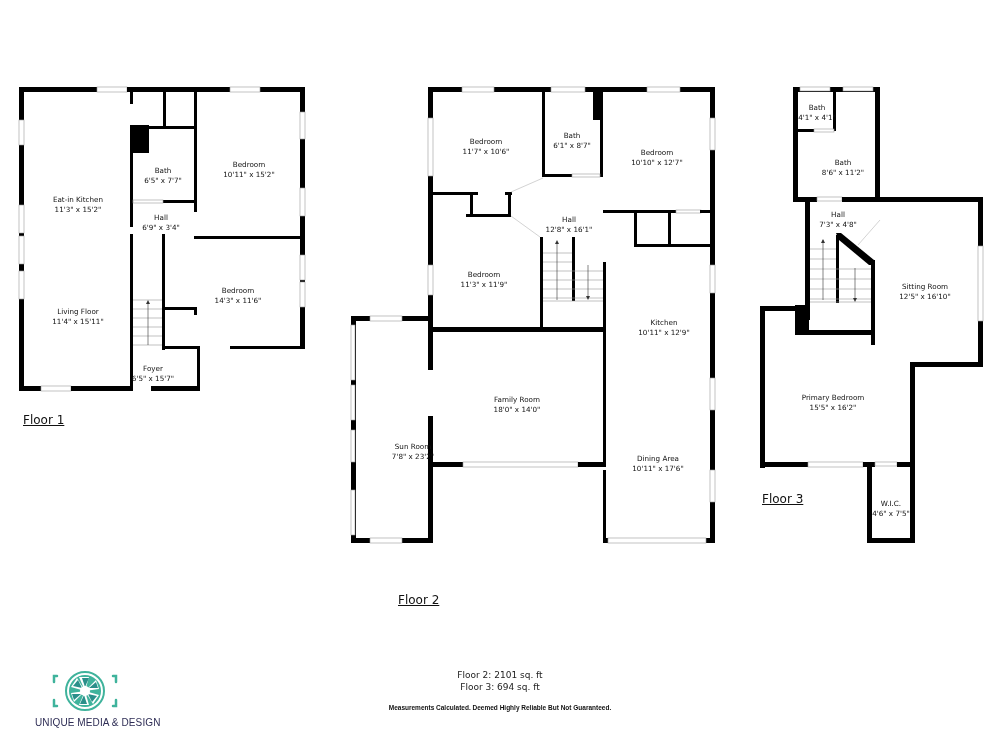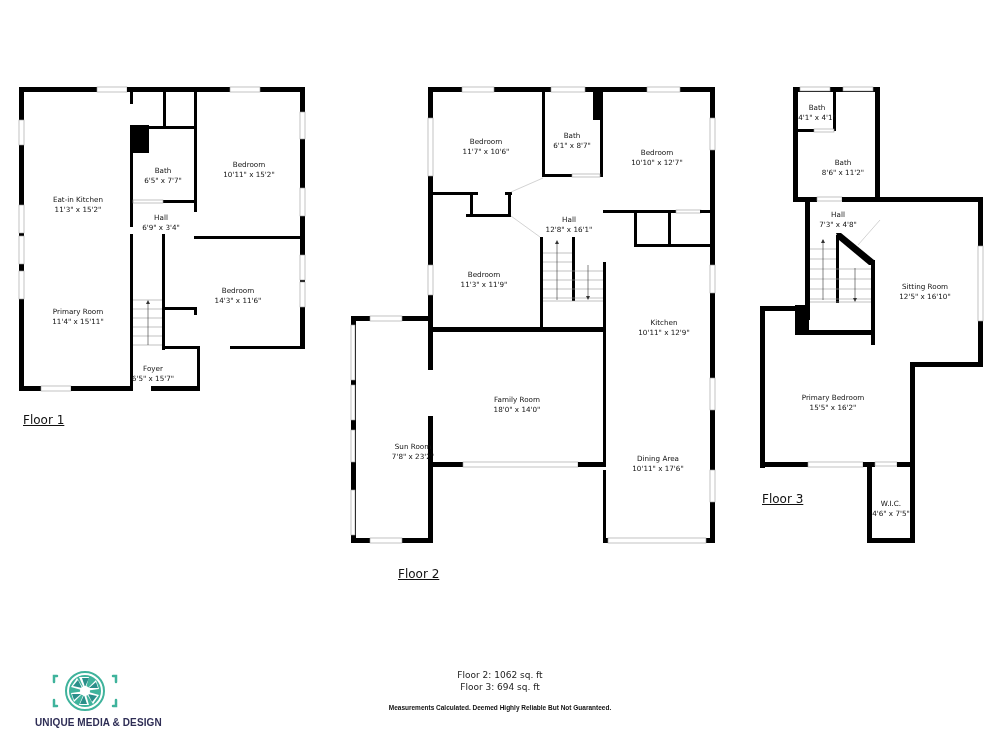--- a/index.html
+++ b/index.html
@@ -4,21 +4,21 @@
 <style>
   html, body { margin: 0; padding: 0; background: #ffffff; }
   body { width: 1000px; height: 750px; position: relative; overflow: hidden; font-family: "DejaVu Sans", sans-serif; color: #111; }
   .plan { position: absolute; left: 0; top: 0; width: 1000px; height: 750px; }
   .room-label { position: absolute; text-align: center; font-size: 7.2px; line-height: 9.5px; color: #111; white-space: nowrap; transform: translateX(-50%); }
   .room-label .name { display: block; }
   .room-label .dim { display: block; }
   .floor-label { position: absolute; font-size: 12px; color: #111; text-decoration: underline; }
   .logo { position: absolute; left: 30px; top: 668px; width: 115px; height: 65px; }
   .logo-icon { position: absolute; left: 19px; top: 0; width: 72px; height: 46px; }
-  .logo-text { position: absolute; left: 5px; top: 49px; font-family: "Liberation Sans", sans-serif; font-weight: bold; font-size: 10px; color: #2e2d55; letter-spacing: 0.1px; white-space: nowrap; }
+  .logo-text { position: absolute; left: 5px; top: 49px; font-family: "Liberation Sans", sans-serif; font-weight: normal; font-size: 10px; color: #2e2d55; letter-spacing: 0.1px; white-space: nowrap; }
   .totals { position: absolute; left: 350px; top: 670px; width: 300px; text-align: center; font-family: "DejaVu Sans", sans-serif; }
   .totals .headline { font-weight: bold; font-size: 9.5px; line-height: 12px; color: #111; }
   .totals .floor-line { font-size: 9px; line-height: 11.5px; color: #222; }
   .totals .disclaimer { font-family: "Liberation Sans", sans-serif; font-weight: bold; font-size: 6.5px; margin-top: 11px; color: #111; }
 </style>
 </head>
 <body>
 
 <svg class="plan" viewBox="0 0 1000 750" xmlns="http://www.w3.org/2000/svg">
   <defs>
@@ -241,21 +241,21 @@
 </div>
 <div class="room-label" style="left:161px; top:213px;">
   <span class="name">Hall</span>
   <span class="dim">6'9" x 3'4"</span>
 </div>
 <div class="room-label" style="left:238px; top:286px;">
   <span class="name">Bedroom</span>
   <span class="dim">14'3" x 11'6"</span>
 </div>
 <div class="room-label" style="left:78px; top:307px;">
-  <span class="name">Primary Room</span>
+  <span class="name">Living Floor</span>
   <span class="dim">11'4" x 15'11"</span>
 </div>
 <div class="room-label" style="left:153px; top:364px;">
   <span class="name">Foyer</span>
   <span class="dim">6'5" x 15'7"</span>
 </div>
 <div class="floor-label" style="left:23px; top:413px;">Floor 1</div>
 
 <div class="room-label" style="left:486px; top:137px;">
   <span class="name">Bedroom</span>
@@ -286,21 +286,21 @@
   <span class="dim">18'0" x 14'0"</span>
 </div>
 <div class="room-label" style="left:413px; top:426px;margin-top:16px;">
   <span class="name">Sun Room</span>
   <span class="dim">7'8" x 23'2"</span>
 </div>
 <div class="room-label" style="left:658px; top:454px;">
   <span class="name">Dining Area</span>
   <span class="dim">10'11" x 17'6"</span>
 </div>
-<div class="floor-label" style="left:354px; top:567px;padding-left:44px;">Floor 2</div>
+<div class="floor-label" style="left:354px; top:593px;padding-left:44px;">Floor 2</div>
 
 <div class="room-label" style="left:817px; top:103px;">
   <span class="name">Bath</span>
   <span class="dim">4'1" x 4'1"</span>
 </div>
 <div class="room-label" style="left:843px; top:158px;">
   <span class="name">Bath</span>
   <span class="dim">8'6" x 11'2"</span>
 </div>
 <div class="room-label" style="left:838px; top:210px;">
@@ -346,16 +346,16 @@
       <polygon points="38,36 31,36 35,27"></polygon>
       <polygon points="25,32 23,26 32,26"></polygon>
       <polygon points="24,18 29,12 33,20"></polygon>
     </g>
     <circle cx="36" cy="23" r="5" fill="#ffffff"></circle>
   </svg>
   <div class="logo-text">UNIQUE MEDIA &amp; DESIGN</div>
 </div>
 
 <div class="totals">
-  <div class="floor-line">Floor 2: 1062 sq. ft</div>
+  <div class="floor-line">Floor 2: 2101 sq. ft</div>
   <div class="floor-line">Floor 3: 694 sq. ft</div>
   <div class="disclaimer">Measurements Calculated. Deemed Highly Reliable But Not Guaranteed.</div>
 </div>
 
 </body></html>

